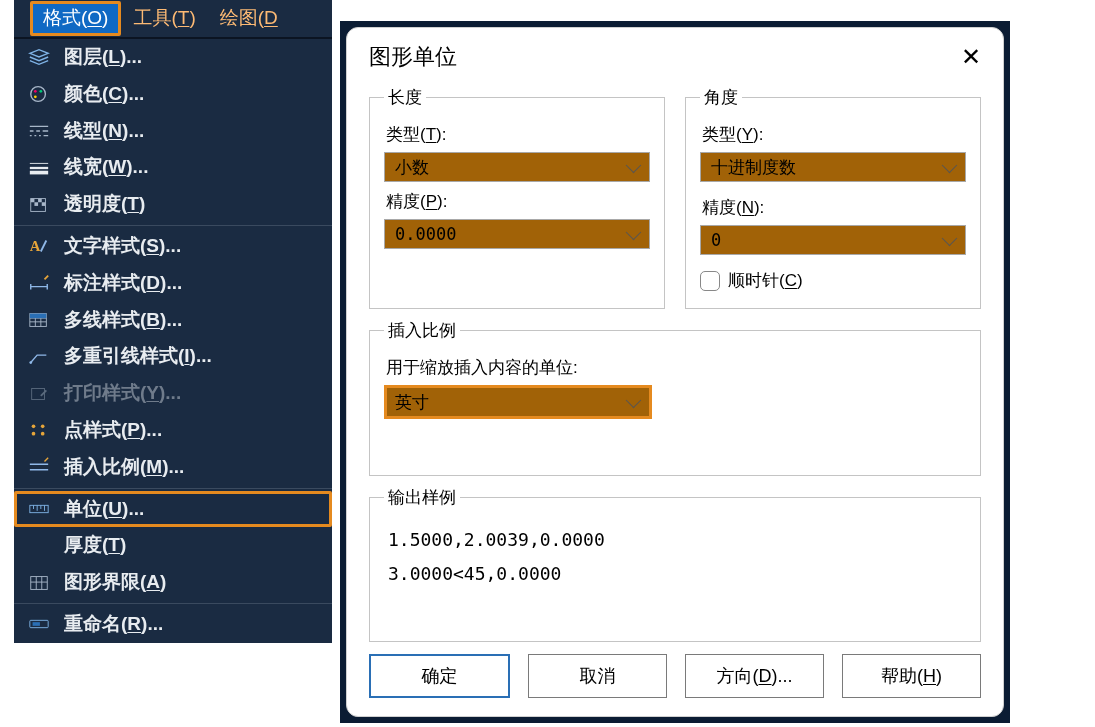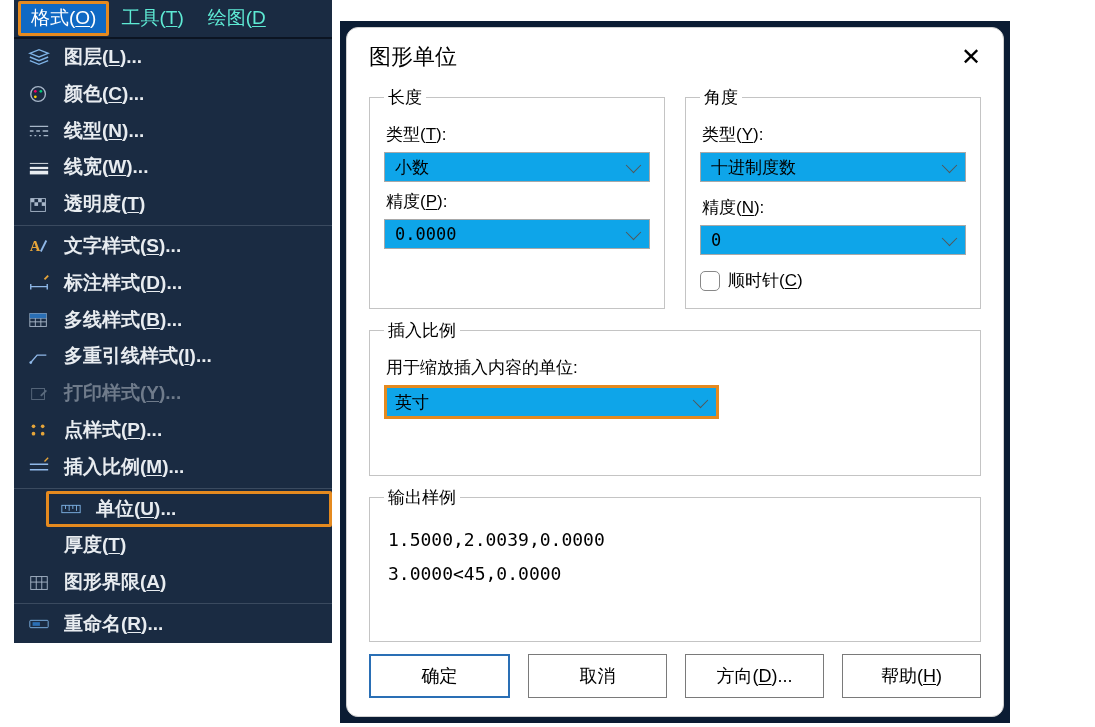--- a/index.html
+++ b/index.html
@@ -20,28 +20,28 @@
     width: 318px;
     background: #1a2b42;
     color: #e8ecf0;
     font-size: 19px;
     line-height: 1.2;
   }
   .menubar {
     display: flex;
     align-items: center;
     height: 38px;
-    padding-left: 4px;
+    padding-left: 16px;
     border-bottom: 1px solid #0b1422;
     background:#1a2b42;
   }
   .menubar-item {
     padding: 5px 12px 6px;
     cursor: default;
-    color:#5eead4;
+    color:#fdba74;
   }
   .menubar-item.hl {
     background: #0f69c4;
     border: 3px solid #e58a1f;
     border-radius: 2px;
     padding: 3px 10px 4px;
     color:#fff;
   }
   .dropdown {
     border-top: 1px solid #0b1422;
@@ -52,21 +52,20 @@
     align-items: center;
     padding: 7px 8px 7px 12px;
     gap: 12px;
     border-bottom: 0;
     cursor: default;
   }
   .dd-item.hl-outline {
     border: 3px solid #e58a1f;
     border-radius: 2px;
     padding: 4px 5px 4px 9px;
-    margin-left: 32px;
   }
   .dd-item.disabled { color: #6f7b8b; }
   .dd-sep {
     height: 1px;
     background: #3a4a5f;
     margin: 2px 0;
   }
   .dd-icon {
     width: 26px;
     height: 22px;
@@ -119,21 +118,21 @@
     min-width:0;
   }
   fieldset.grp > legend {
     padding:0 4px;
     font-size:17px;
   }
   .fld-label { margin: 6px 0 6px 2px; font-size:17px;}
   .combo {
     width:100%;
     border:1px solid #a8a8a8;
-    background:#0ea5e9;
+    background:#a16207;
     padding:4px 28px 4px 10px;
     font-size:17px;
     font-family:"SimSun",monospace;
     position:relative;
     display:flex; align-items:center;
     height:30px;
     cursor:default;
   }
   .combo::after {
     content:"";
@@ -399,21 +398,21 @@
             <span>
               <span>顺时针(</span><span class="u">C</span><span>)</span>
             </span>
           </div>
         </fieldset>
       </div>
 
       <fieldset class="grp">
         <legend>插入比例</legend>
         <div class="fld-label">用于缩放插入内容的单位:</div>
-        <div style="width:335px">
+        <div style="width:268px">
           <div class="combo hl">
             <span>英寸</span>
           </div>
         </div>
       </fieldset>
 
       <fieldset class="grp" style="flex:1">
         <legend>输出样例</legend>
         <div class="sample-lines">
           <div>1.5000,2.0039,0.0000</div>

